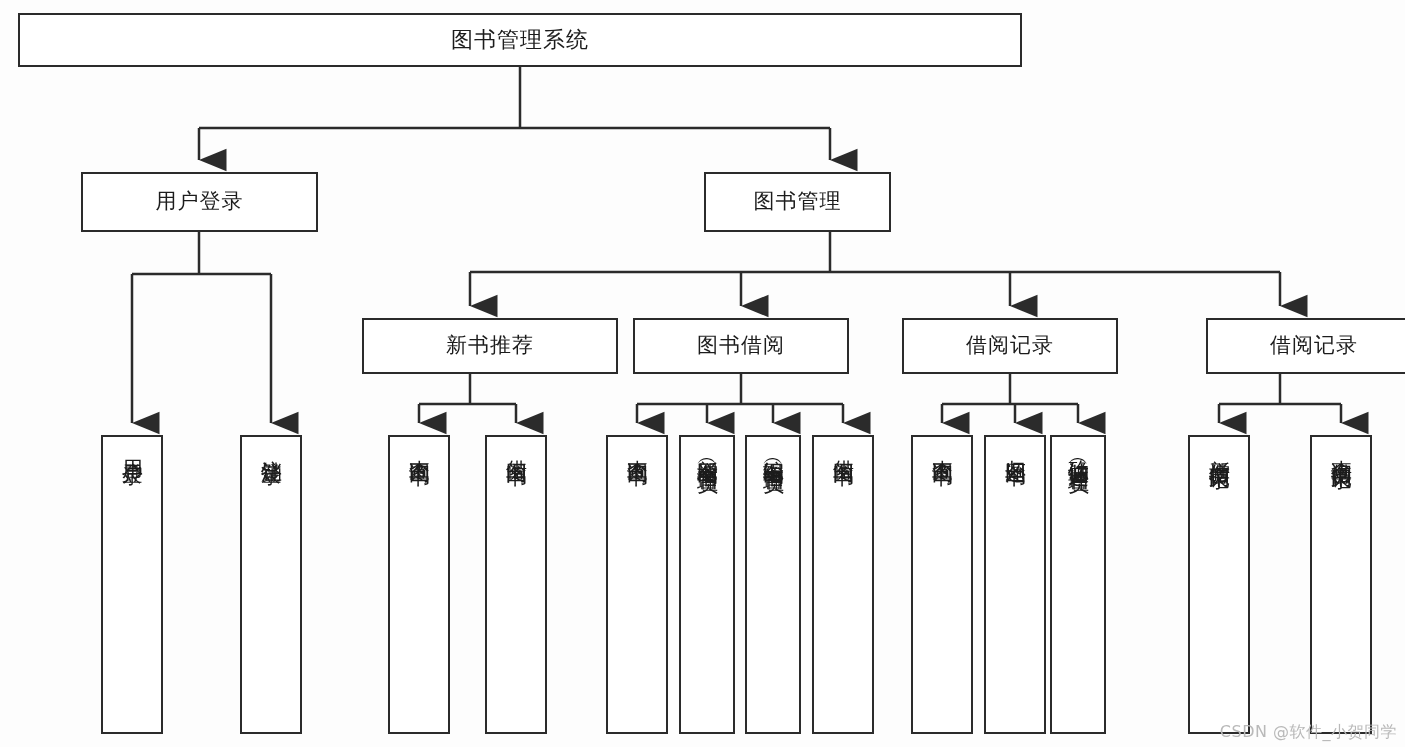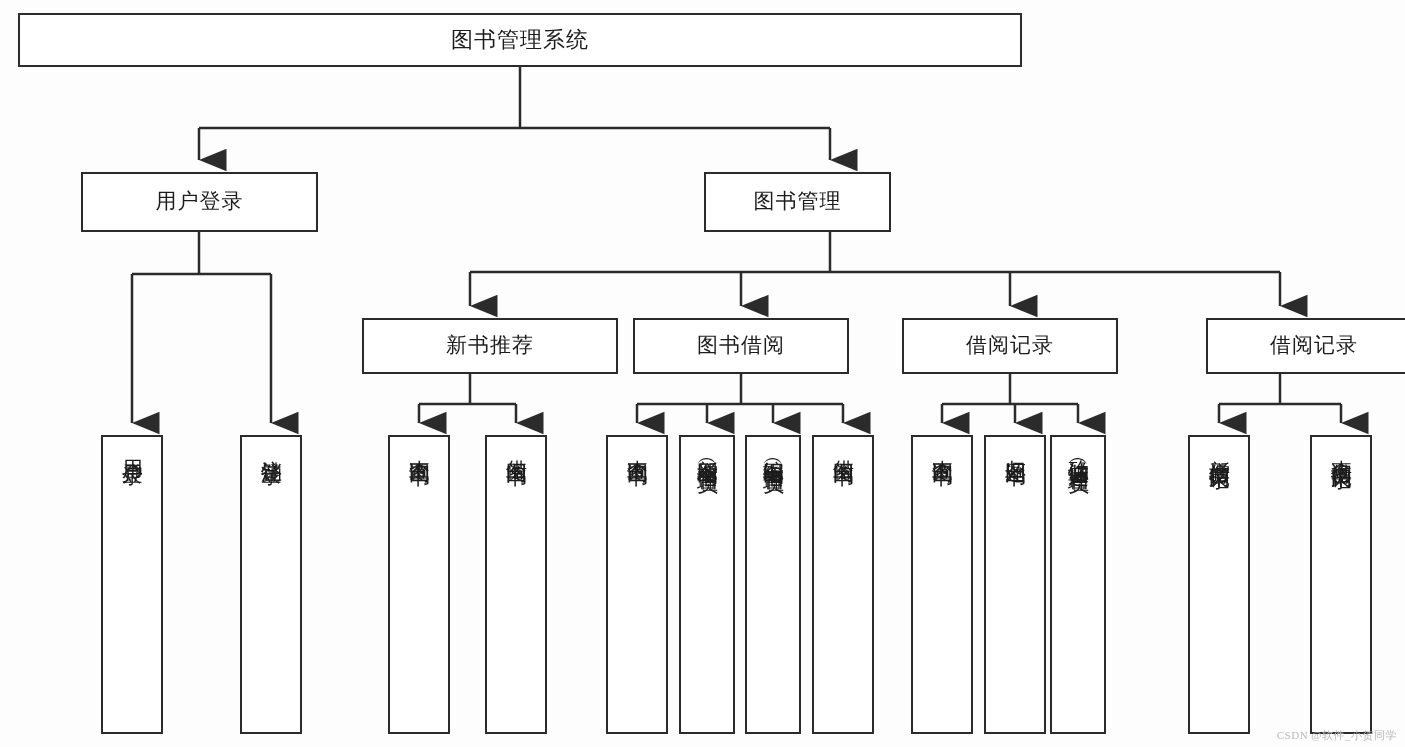--- a/index.html
+++ b/index.html
@@ -53,26 +53,25 @@
     white-space: nowrap;
     color: #1c1c1c;
   }
   .node.root {
     font-size: 22px;
   }
   .watermark {
     position: absolute;
     right: 8px;
     bottom: 4px;
-    font-size: 11px;
+    font-size: 16px;
     color: #b9b9b9;
     letter-spacing: 0.5px;
     z-index: 3;
     white-space: nowrap;
-    font-family: Liberation Serif, serif;
   }
 </style>
 </head>
 <body>
 
 <div id="canvas">
 
   <svg id="edges" viewBox="0 0 1405 747" xmlns="http://www.w3.org/2000/svg">
     <defs>
       <marker id="arw" viewBox="0 0 10 12" refX="5" refY="11.5" markerWidth="10" markerHeight="12" orient="auto-start-reverse">

